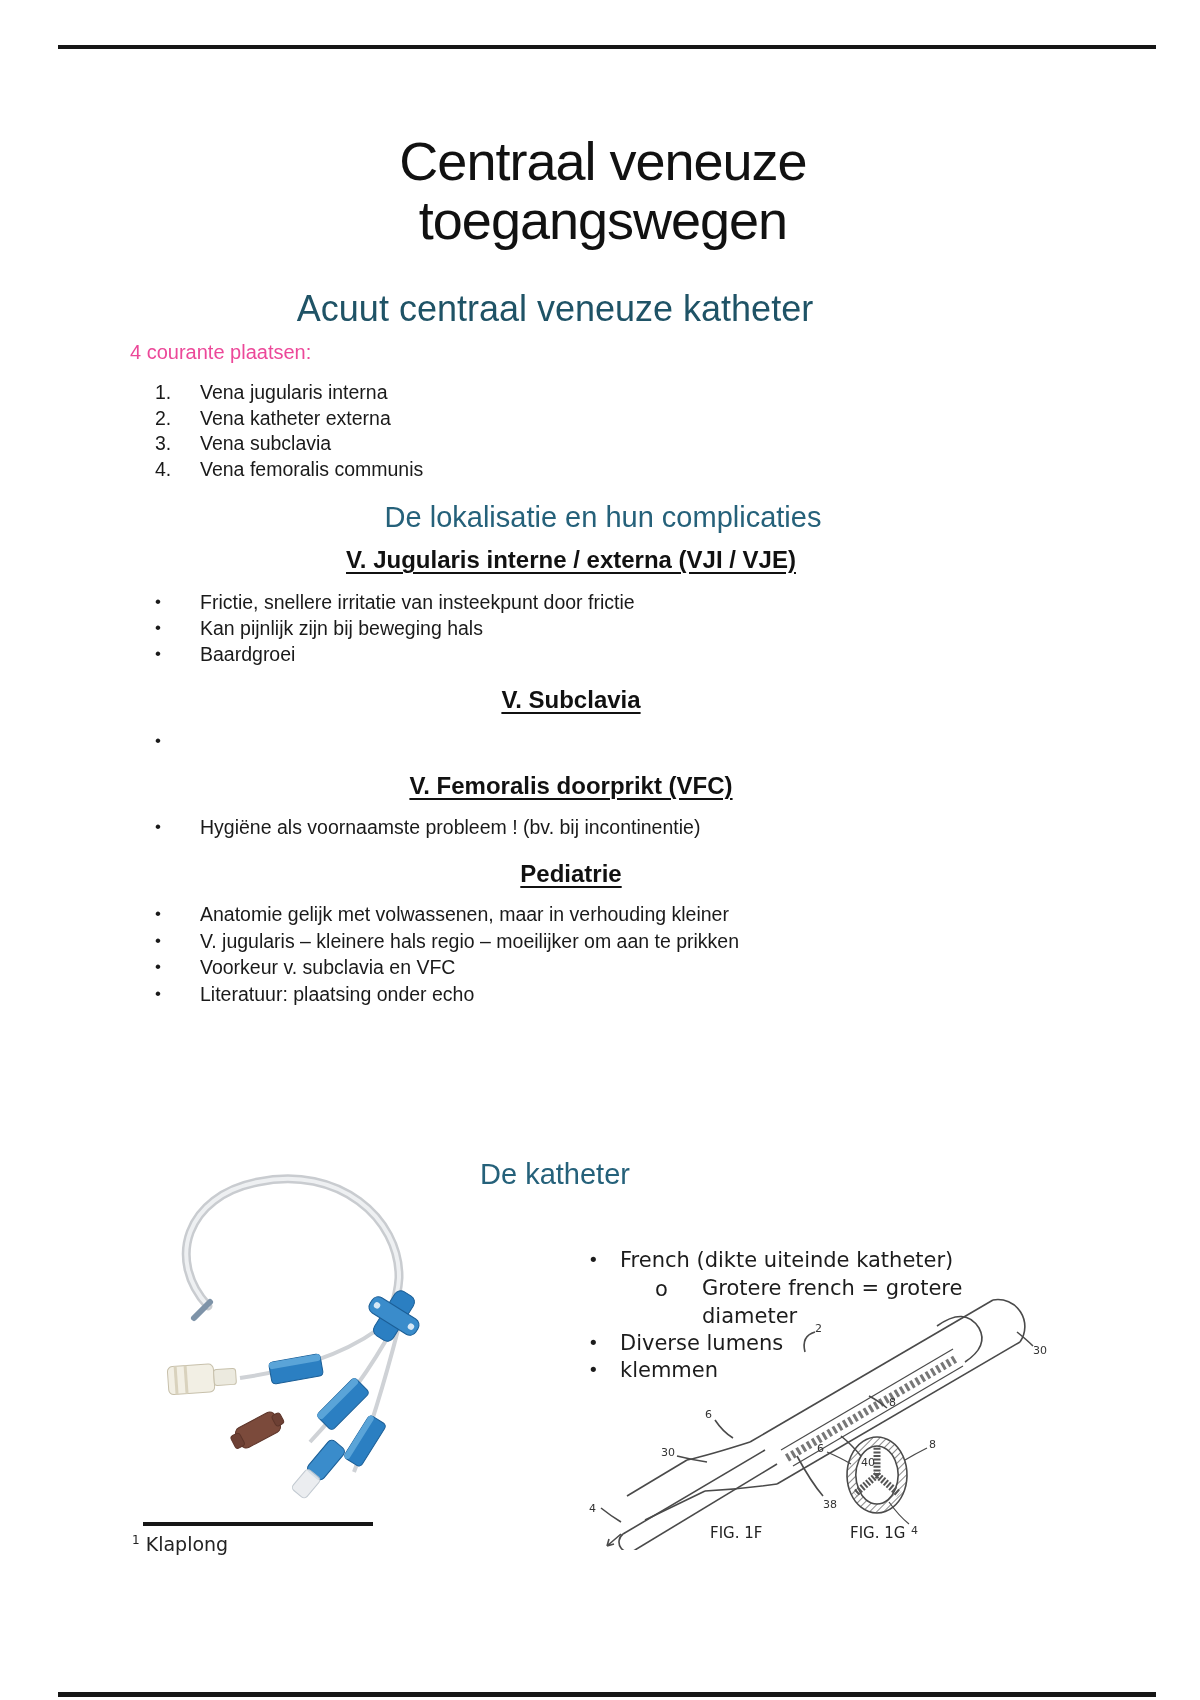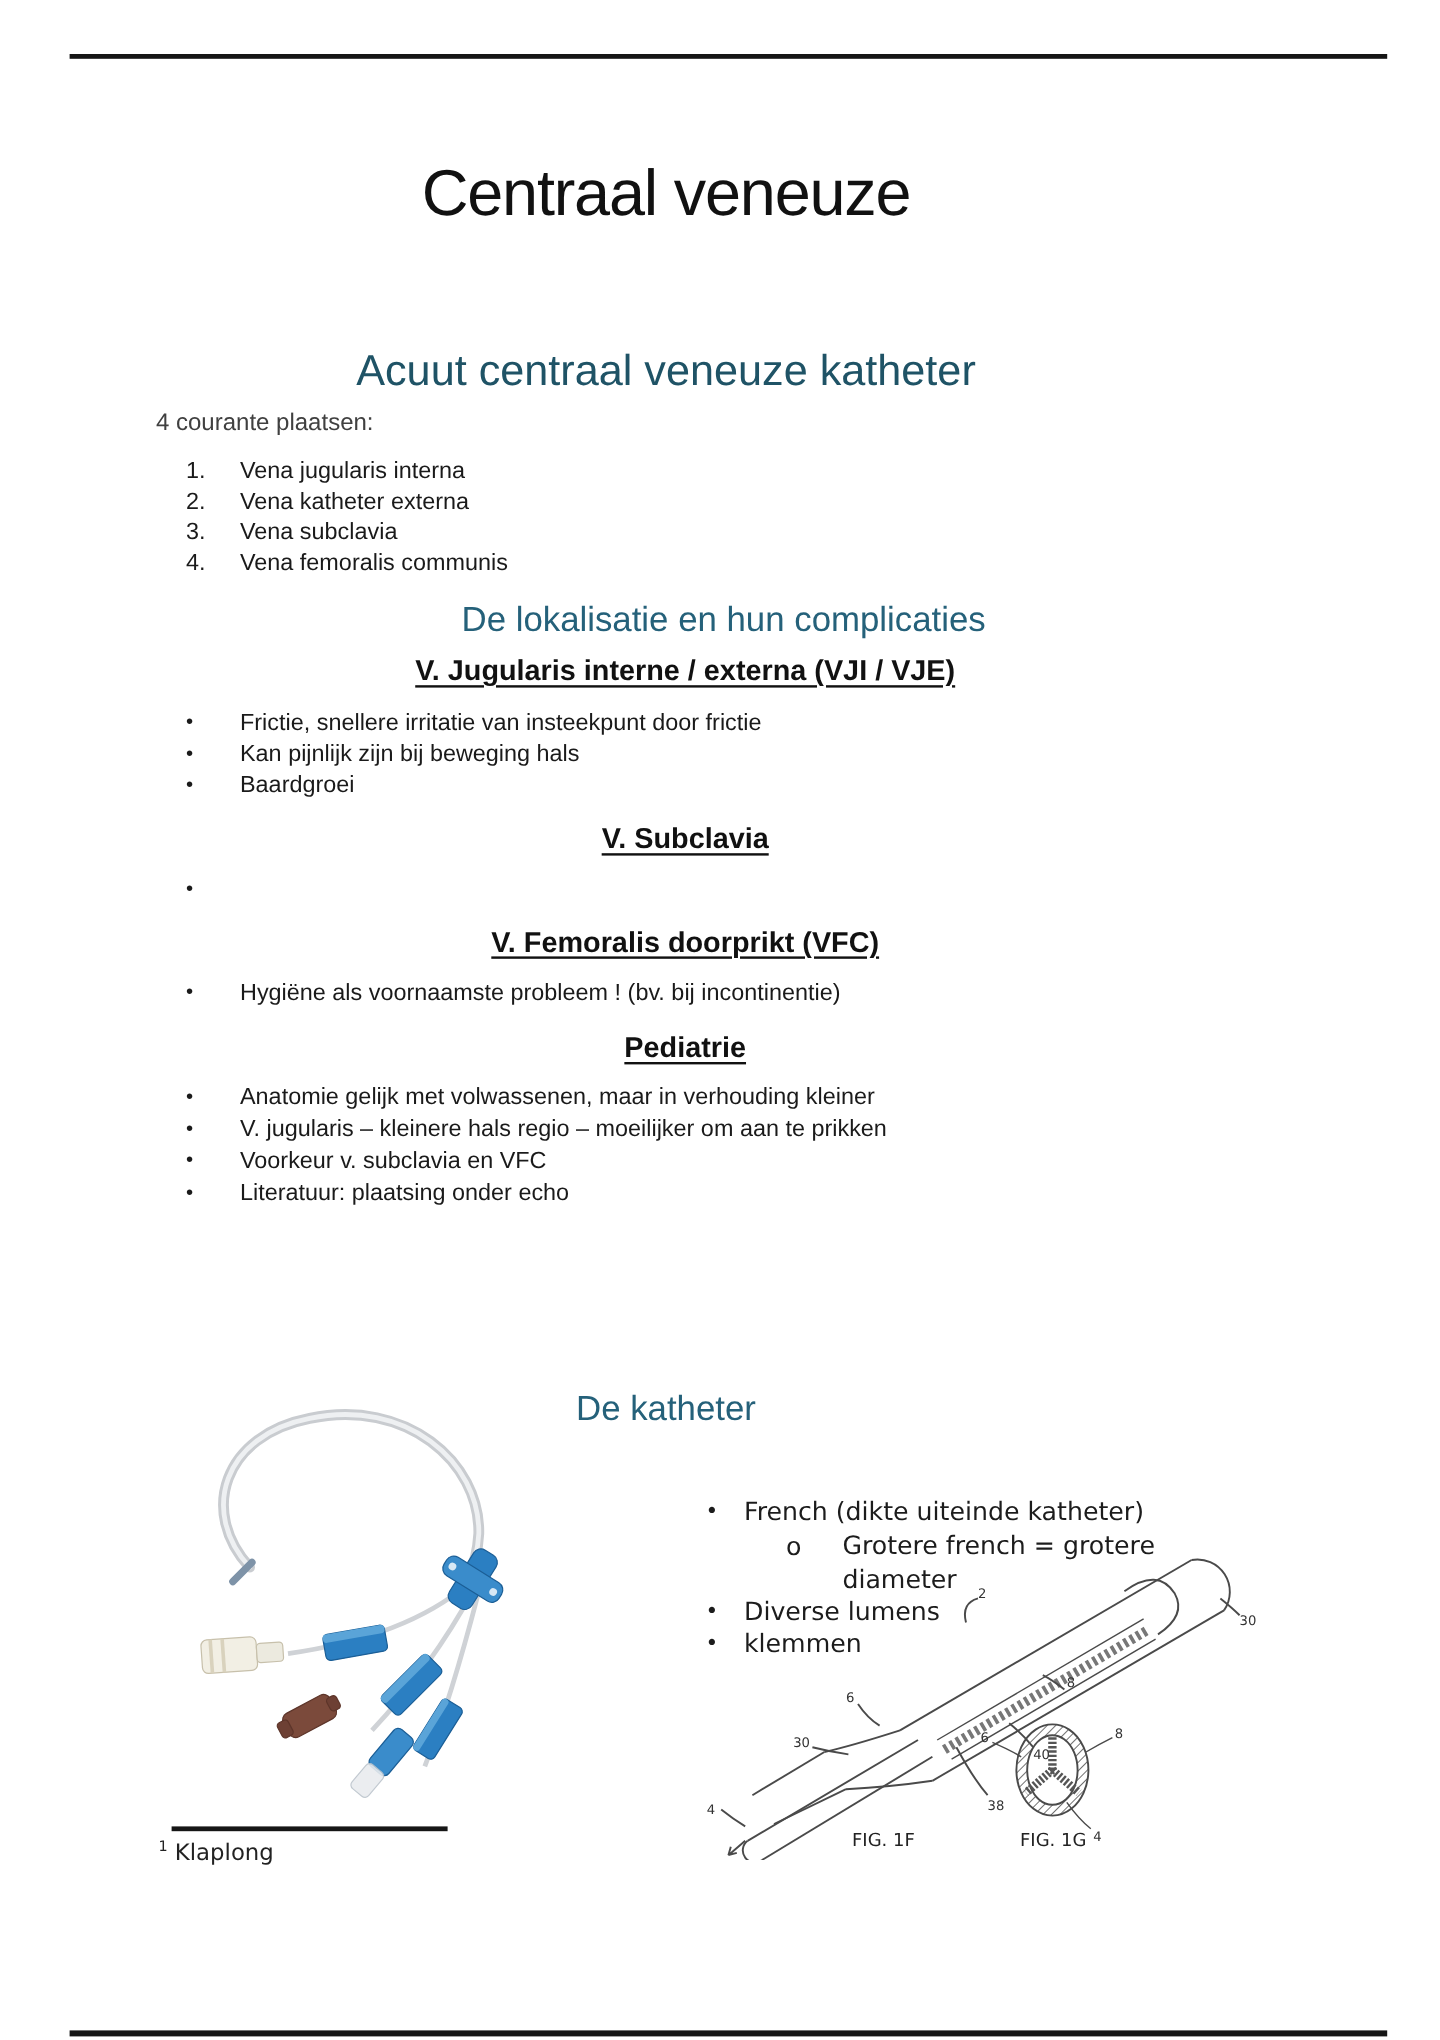--- a/index.html
+++ b/index.html
@@ -8,37 +8,38 @@
     font-family:"Liberation Sans",sans-serif;color:#1a1a1a;overflow:hidden;
   }
   .abs{position:absolute;}
   .rule{background:#161616;}
   .center-col{left:0;width:1110px;text-align:center;}
   .title{font-size:54px;line-height:1.1;font-weight:400;color:#111;letter-spacing:-1px;}
   .subtitle{font-size:36px;font-weight:400;color:#1f5366;}
   .h-teal{font-size:29px;font-weight:400;color:#25617a;}
   .h-section{font-size:24px;font-weight:700;color:#111;margin-left:16px;}
   .h-section .u{text-decoration:underline;text-decoration-thickness:2px;text-underline-offset:4px;}
-  .body-text{font-size:20px;color:#404040;}
+  .body-text{font-size:20px;color:#ec4899;}
   .li-row{position:absolute;left:155px;display:flex;font-size:19.5px;}
   .li-marker{width:45px;flex:0 0 45px;}
   .li-bullet{width:45px;flex:0 0 45px;font-size:17px;padding-top:1px;}
   .kat-row{position:absolute;display:flex;font-family:"DejaVu Sans",sans-serif;font-size:21px;color:#1c1c1c;}
   .kat-bullet{width:32px;flex:0 0 32px;font-size:18px;padding-top:1px;}
   sup.fn{font-size:12px;vertical-align:super;line-height:0;}
   .footnote{font-family:"DejaVu Sans",sans-serif;font-size:19px;color:#222;}
   svg text{font-family:"DejaVu Sans",sans-serif;}
 </style>
 </head>
 <body>
 
 <div class="abs rule" style="left:58px;top:45px;width:1098px;height:4px;"></div>
 
-<div class="abs center-col title" style="top:132px;">
+<div class="abs center-col title" style="top:132px;padding-left:48px;">
   <div>Centraal veneuze</div>
+  <div>toegangswegen</div>
 </div>
 
 <div class="abs center-col subtitle" style="top:288px;">Acuut centraal veneuze katheter</div>
 
 <div class="abs body-text" style="left:130px;top:341px;">4 courante plaatsen:</div>
 
 <div class="li-row" style="top:381px;">
   <span class="li-marker">1.</span>
   <span>Vena jugularis interna</span>
 </div>

